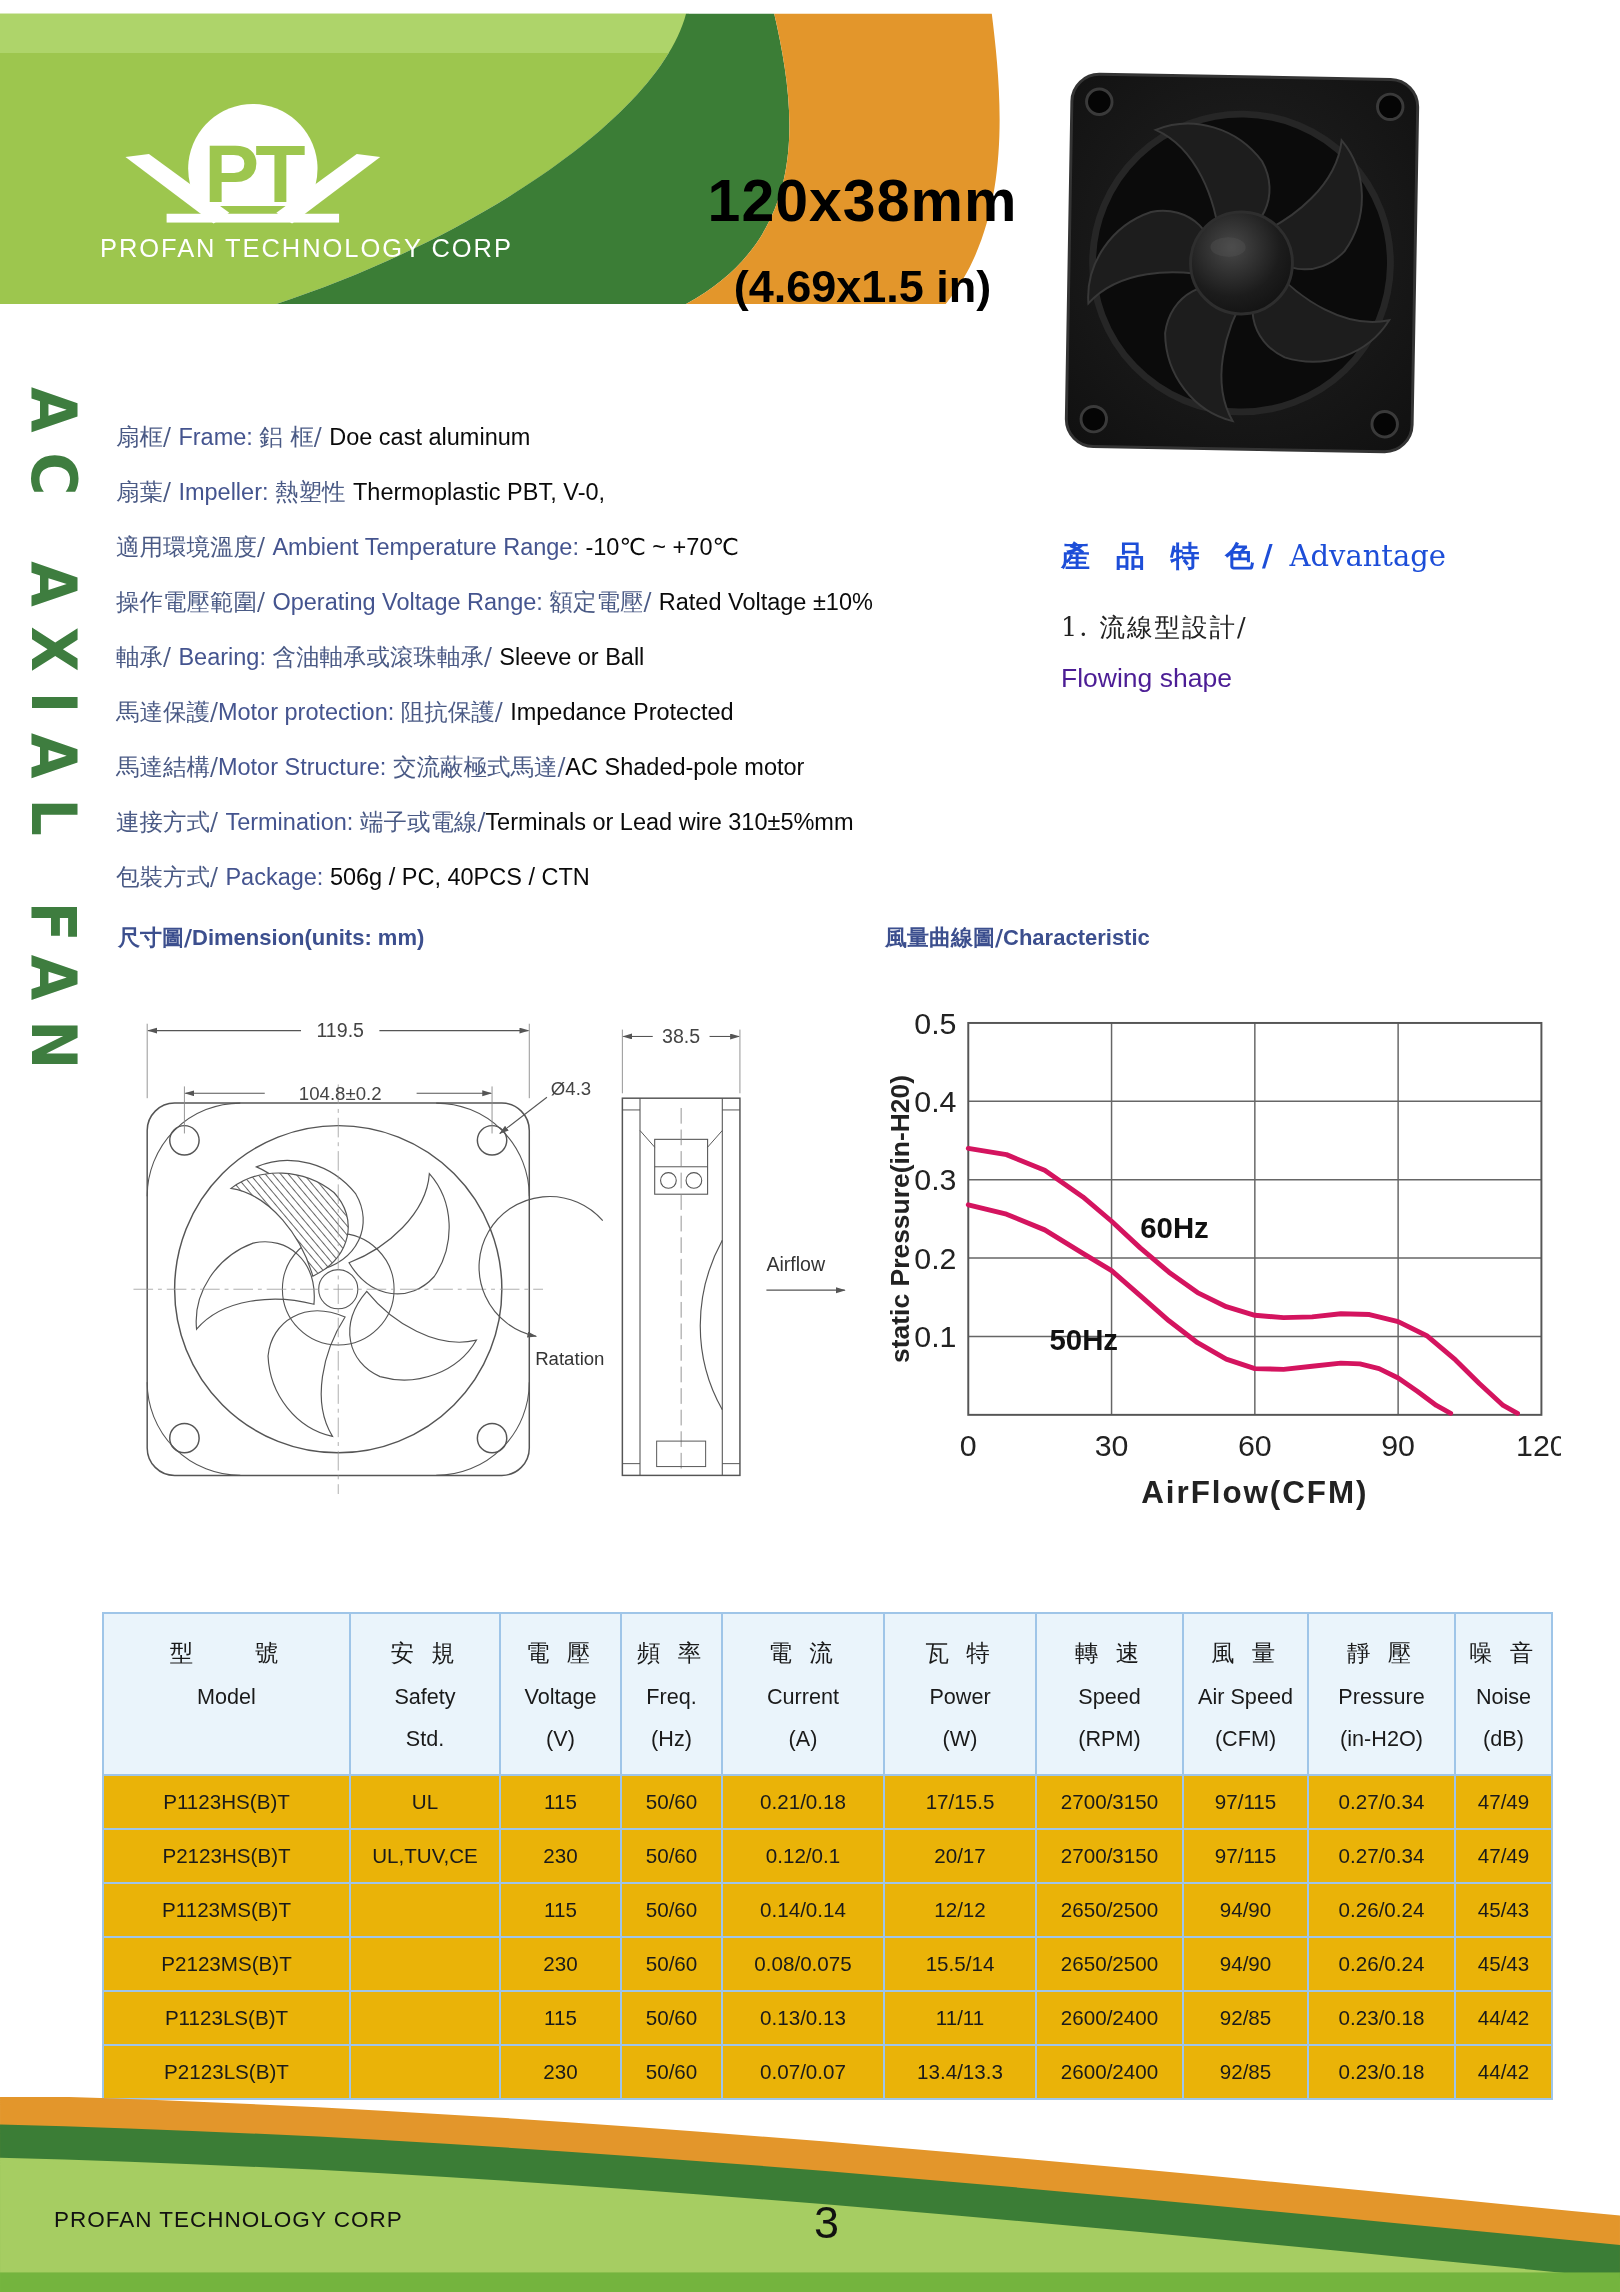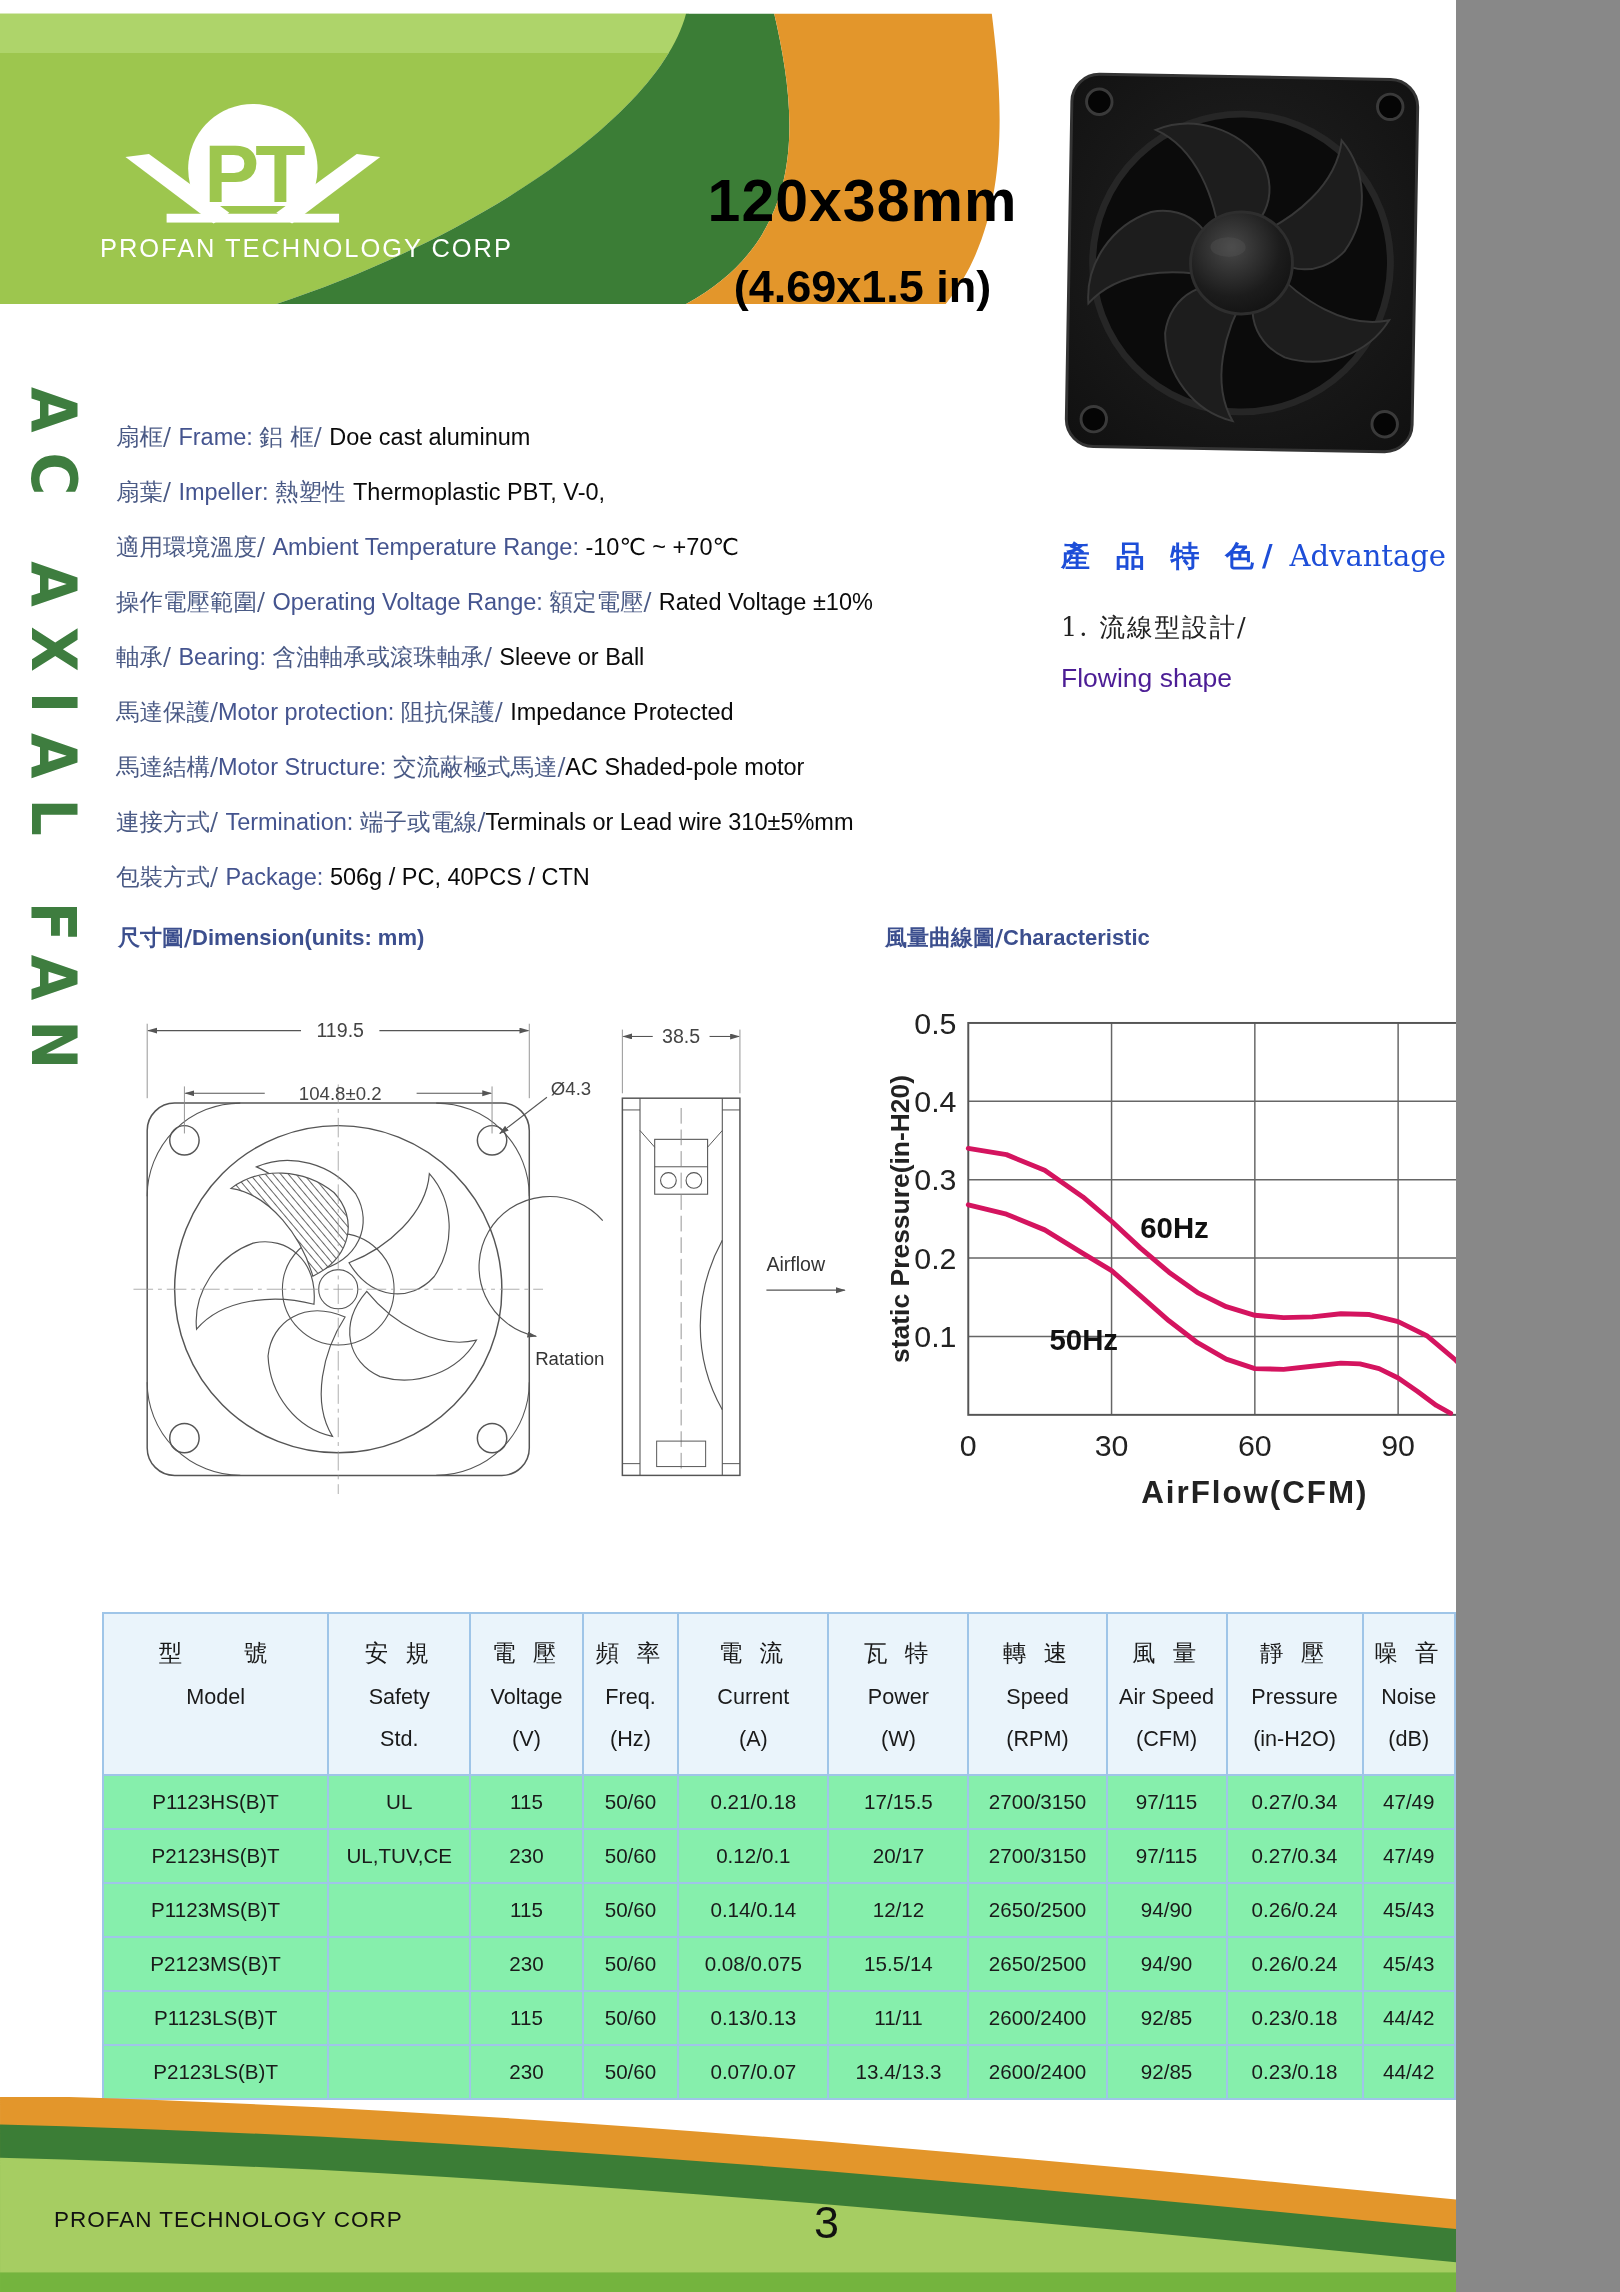--- a/index.html
+++ b/index.html
@@ -1,16 +1,16 @@
 <!DOCTYPE html>
 <html><head>
 <meta charset="utf-8">
 <style>
   html,body{margin:0;padding:0;background:#888;}
-  #page{position:relative;width:1456px;height:2293px;background:#fff;overflow:hidden;
+  #page{position:relative;width:1620px;height:2293px;background:#fff;overflow:hidden;
         font-family:"Liberation Sans","DejaVu Sans",sans-serif;}
   .abs{position:absolute;}
   
   #header-art{left:0;top:0;}
   #footer-art{left:0;top:2097px;}
   
   #title-block{left:637px;top:167px;width:451px;text-align:center;color:#000;}
   #main-title{font-size:59px;font-weight:bold;letter-spacing:1px;}
   #sub-title{font-size:45px;font-weight:bold;margin-top:25.5px;}
   
@@ -35,21 +35,21 @@
   .sec-title{font-size:22px;font-weight:bold;color:#3c4f8e;white-space:nowrap;}
   .sec-title .t-zh{font-family:"DejaVu Serif","Liberation Serif",serif;}
   #dim-title{left:118px;top:923px;}
   #chart-title{left:885px;top:923px;}
   #table-title{left:118px;top:1532px;font-size:30px;}
   
   #spec-table{position:absolute;left:102px;top:1612px;border-collapse:collapse;table-layout:fixed;}
   #spec-table th,#spec-table td{border:2px solid #9fc5e8;text-align:center;color:#1a1a1a;
       overflow:hidden;white-space:nowrap;}
   #spec-table th{background:#eaf4fb;font-weight:normal;height:158px;vertical-align:middle;}
-  #spec-table td{height:50px;font-size:20.6px;background:#86efac;}
+  #spec-table td{height:50px;font-size:20.6px;background:#eab308;}
   .h-zh{font-size:23.5px;letter-spacing:4.9px;font-family:"DejaVu Serif","Liberation Serif",serif;}
   .h-en{font-size:21.6px;margin-top:15.7px;}
   .h-unit{font-size:21.6px;margin-top:15.7px;height:25.5px;}
   
   #footer-company{left:54px;top:2207px;font-size:22.5px;color:#111;letter-spacing:1px;}
   #page-number{left:814px;top:2197px;font-size:45px;color:#111;}
   svg text{font-family:"Liberation Sans","DejaVu Sans",sans-serif;}
 </style>
 </head>
 <body>

